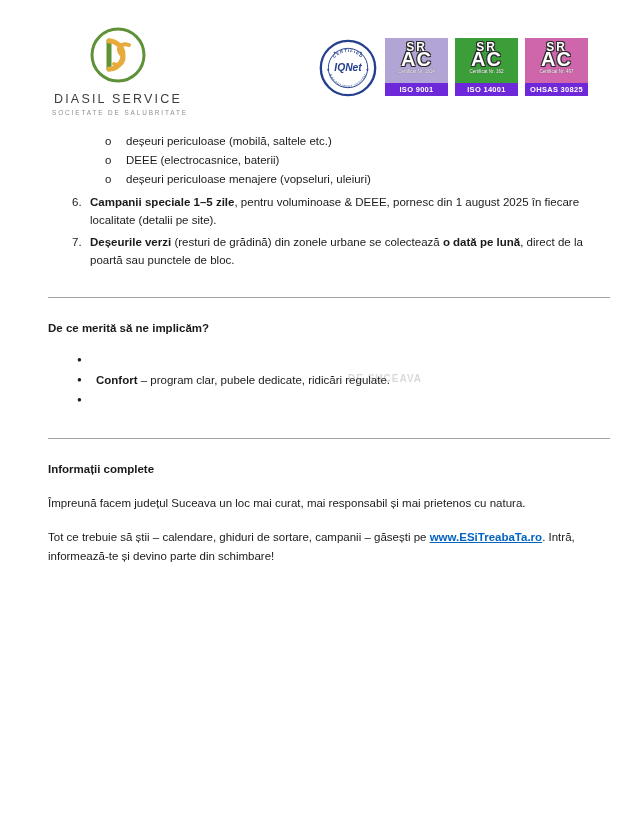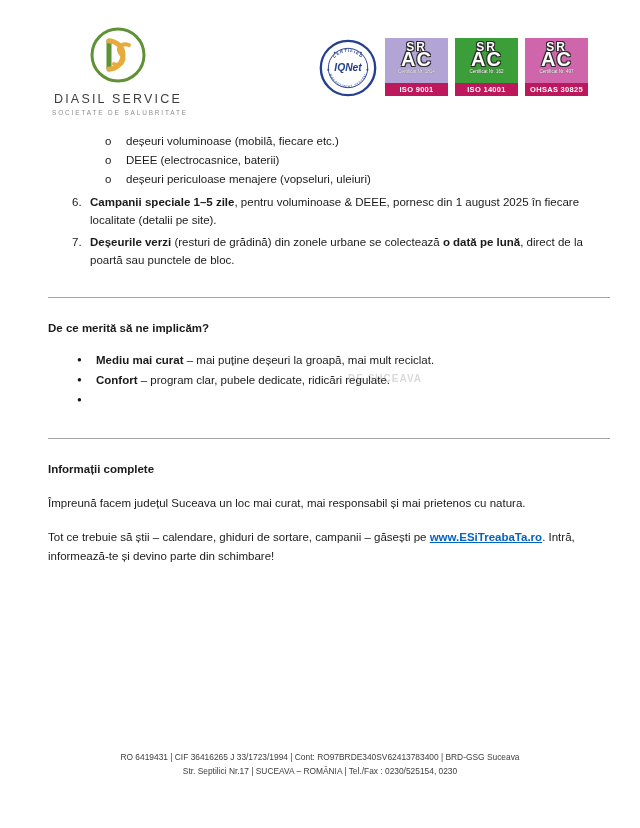--- a/index.html
+++ b/index.html
@@ -16,21 +16,21 @@
   .company-name { font-size:12.5px; letter-spacing:2.2px; color:#3d3d3d; margin-top:4px; white-space:nowrap; font-weight:500; }
   .company-tagline { font-size:6.4px; letter-spacing:1.9px; color:#8d8d8d; margin-top:3px; white-space:nowrap; }
 
   .badges { display:flex; gap:7px; align-items:flex-start; margin-top:12px; }
   .cert-badge { width:63px; height:58px; display:flex; flex-direction:column; align-items:center; overflow:hidden; }
   .srac { text-align:center; color:#fff; font-weight:bold; line-height:0.85; margin-top:4px;
           text-shadow:-1px -1px 0 #2b2b2b, 1px -1px 0 #2b2b2b, -1px 1px 0 #2b2b2b, 1px 1px 0 #2b2b2b; }
   .srac .sr { display:block; font-size:12px; letter-spacing:2px; }
   .srac .ac { display:block; font-size:20px; letter-spacing:1px; margin-top:-1px; }
   .cert-no { font-size:4.6px; color:#ffffff; text-shadow:0 0 1px #333; margin-top:1px; white-space:nowrap; }
-  .cert-label { margin-top:auto; width:100%; background:#be185d; color:#fff; font-size:7.5px; font-weight:bold;
+  .cert-label { margin-top:auto; width:100%; background:#6d28d9; color:#fff; font-size:7.5px; font-weight:bold;
                 text-align:center; line-height:13px; letter-spacing:.3px; }
 
   
   .content { padding:0 30px 0 48px; }
   .sub-bullets { list-style:none; margin-top:16px; }
   .sub-bullets li { display:flex; font-size:11.5px; line-height:19px; padding-left:57px; }
   .sub-bullets .marker { width:21px; flex-shrink:0; }
 
   .numbered { margin-top:3px; }
   .num-item { display:flex; font-size:11.5px; line-height:18px; padding-left:24px; margin-top:4px; }
@@ -126,21 +126,21 @@
       </div>
 
     </div>
   </div>
 
   <div class="content">
 
     <ul class="sub-bullets">
       <li>
         <span class="marker">o</span>
-        <span>deșeuri voluminoase (mobilă, fiecare etc.)</span>
+        <span>deșeuri periculoase (mobilă, saltele etc.)</span>
       </li>
       <li>
         <span class="marker">o</span>
         <span>DEEE (electrocasnice, baterii)</span>
       </li>
       <li>
         <span class="marker">o</span>
         <span>deșeuri periculoase menajere (vopseluri, uleiuri)</span>
       </li>
     </ul>
@@ -156,21 +156,20 @@
       </div>
     </div>
 
     <hr class="divider">
 
     <div class="section-heading">De ce merită să ne implicăm?</div>
 
     <ul class="disc-bullets">
       <li>
         <span class="dot">●</span>
-        <span><span class="b">Mediu mai curat</span><span> – mai puține deșeuri la groapă, mai mult reciclat.</span></span>
       </li>
       <li>
         <span class="dot">●</span>
         <span><span class="b">Confort</span><span> – program clar, pubele dedicate, ridicări regulate.</span></span>
       </li>
       <li>
         <span class="dot">●</span>
       </li>
     </ul>
 
@@ -179,18 +178,14 @@
     <div class="section-heading">Informații complete</div>
 
     <p class="para second">Împreună facem județul Suceava un loc mai curat, mai responsabil și mai prietenos cu natura.</p>
 
     <p class="para"><span>Tot ce trebuie să știi – calendare, ghiduri de sortare, campanii – găsești pe </span><a class="site-link">www.ESiTreabaTa.ro</a><span>. Intră, informează-te și devino parte din schimbare!</span></p>
 
   </div>
 
   <div class="watermark">DE SUCEAVA</div>
 
-  <div class="footer">
-    <div>RO 6419431 | CIF 36416265 J 33/1723/1994 | Cont: RO97BRDE340SV62413783400 | BRD-GSG Suceava</div>
-    <div>Str. Septilici Nr.17 | SUCEAVA – ROMÂNIA | Tel./Fax : 0230/525154, 0230</div>
-  </div>
 
 </div>
 
 </body></html>

